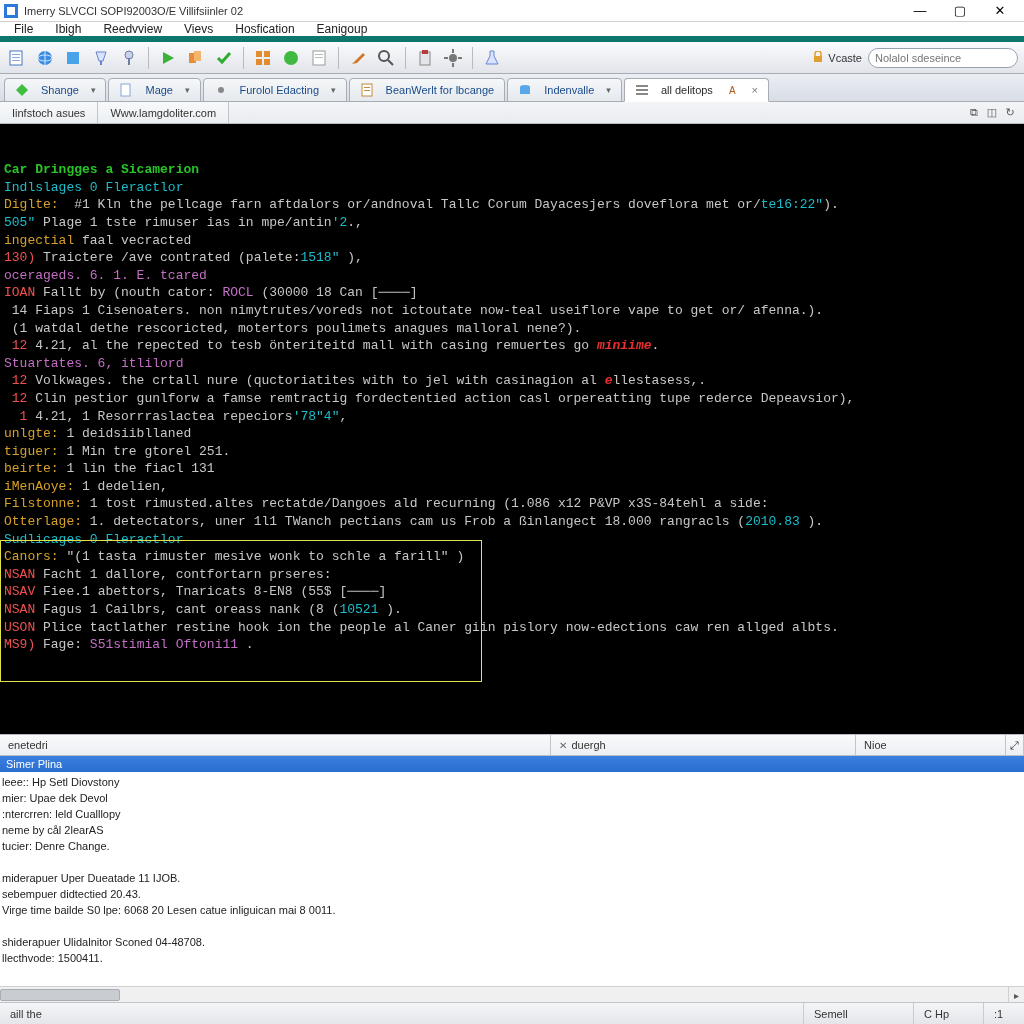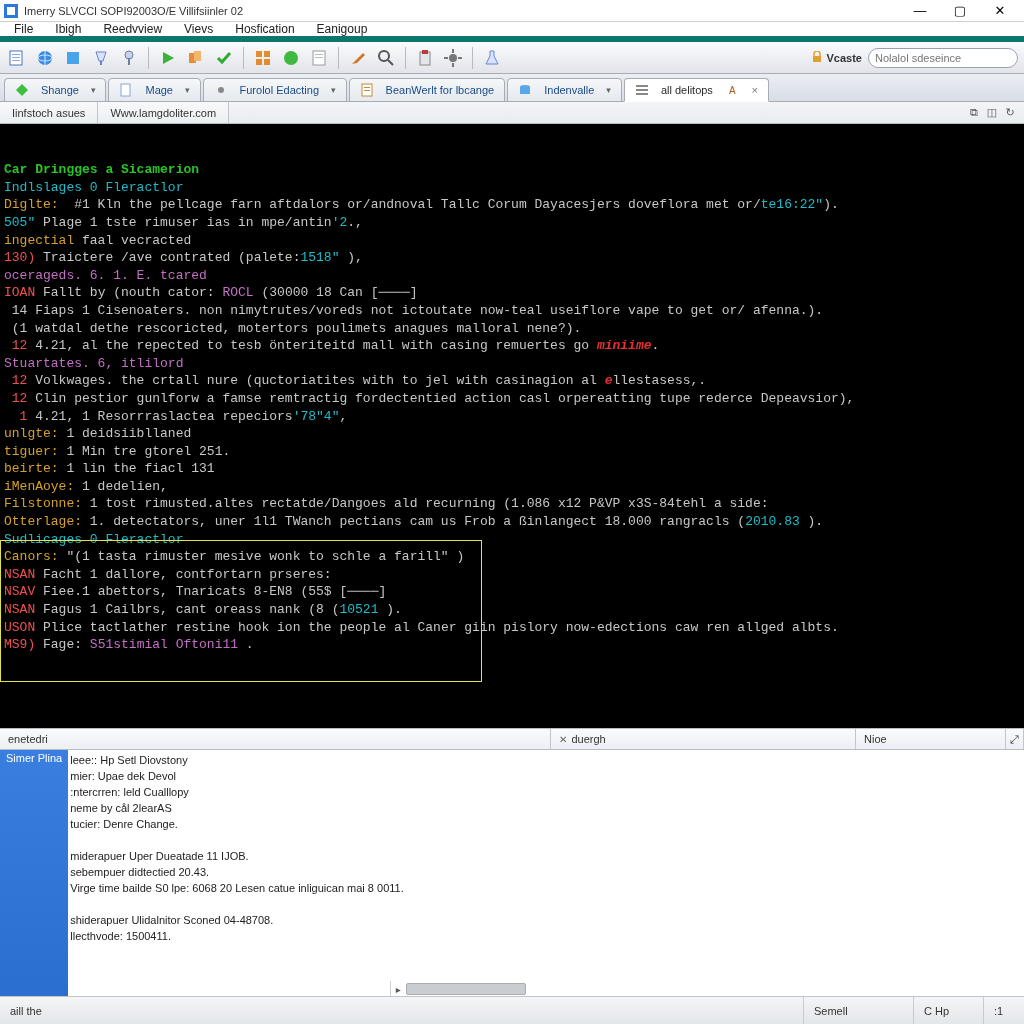--- a/index.html
+++ b/index.html
@@ -31,21 +31,21 @@
 .toolbar {
   height: 32px;
   background: linear-gradient(to bottom, #fbfbfd 0%, #e1e4ea 100%);
   border-bottom: 1px solid #a8acb3;
   display: flex; align-items: center; padding: 0 6px; gap: 6px;
 }
 .tool-ic { width: 22px; height: 22px; display: flex; align-items: center; justify-content: center; border-radius: 3px; }
 .tool-ic svg { display: block; }
 .tool-sep { width: 1px; height: 22px; background: #b8bcc2; margin: 0 2px; }
 .tool-right { margin-left: auto; display: flex; align-items: center; gap: 6px; }
-.vcaste { font-size: 11px; color: #333; display: flex; align-items: center; gap: 4px; font-weight: bold; }
+.vcaste { font-size: 11px; color: #333; display: flex; align-items: center; gap: 4px; }
 .search-field {
   width: 150px; height: 20px; font-size: 11px; padding: 0 6px;
   border: 1px solid #99a1b0; border-radius: 10px; background: #fff; color: #888;
 }
 
 .tabstrip {
   height: 28px;
   background: linear-gradient(to bottom, #ebeef3 0%, #d8dde6 100%);
   border-bottom: 1px solid #a8acb3;
   display: flex; align-items: stretch; padding: 3px 4px 0 4px; gap: 0;
@@ -107,38 +107,38 @@
   background: linear-gradient(to bottom,#f9fafb,#eceff3);
   border-right: 1px solid #c1c5cb;
   display: flex; align-items: center; padding: 0 8px;
   font-size: 11px; color: #333;
 }
 .splitcell .sic { margin-right: 4px; font-size: 10px; color: #666; }
 .splitcell.grow { flex: 1; }
 
 .bottom {
   height: 246px; background: #fff;
-  display: flex; flex-direction: row; font-size: 11px; color: #222;
+  display: flex; flex-direction: column; font-size: 11px; color: #222;
   overflow: hidden;
 }
 .bottom .bhdr {
   background: linear-gradient(to bottom,#3a7fe0,#2a6ed0);
   color: #fff; padding: 2px 6px; font-size: 11px;
 }
 .bottom .bbody { padding: 2px 2px; line-height: 16px; }
 .bottom .scrollbar {
   height: 16px; margin-top: auto;
   background: #f0f0f0; border-top: 1px solid #d0d0d0;
   position: relative;
 }
 .bottom .thumb { position: absolute; left: 0; top: 2px; height: 12px; width: 120px; background: #c9ccd1; border: 1px solid #a8acb3; border-radius: 2px; }
 .bottom .arrow { position: absolute; right: 0; top: 0; width: 16px; height: 16px; display: flex; align-items: center; justify-content: center; border-left: 1px solid #d0d0d0; font-size: 10px; color: #555; }
 
 .statusbar {
-  height: 28px; background: linear-gradient(to bottom,#f4f5f7,#e3e6ea);
+  height: 22px; background: linear-gradient(to bottom,#f4f5f7,#e3e6ea);
   border-top: 1px solid #c1c5cb;
   display: flex; font-size: 11px; color: #333;
 }
 .statusbar .cell { padding: 0 10px; border-right: 1px solid #c8ccd1; height: 100%; display: flex; align-items: center; }
 .statusbar .grow { flex: 1; }
 </style>
 </head>
 <body>
 
 <div class="titlebar">

